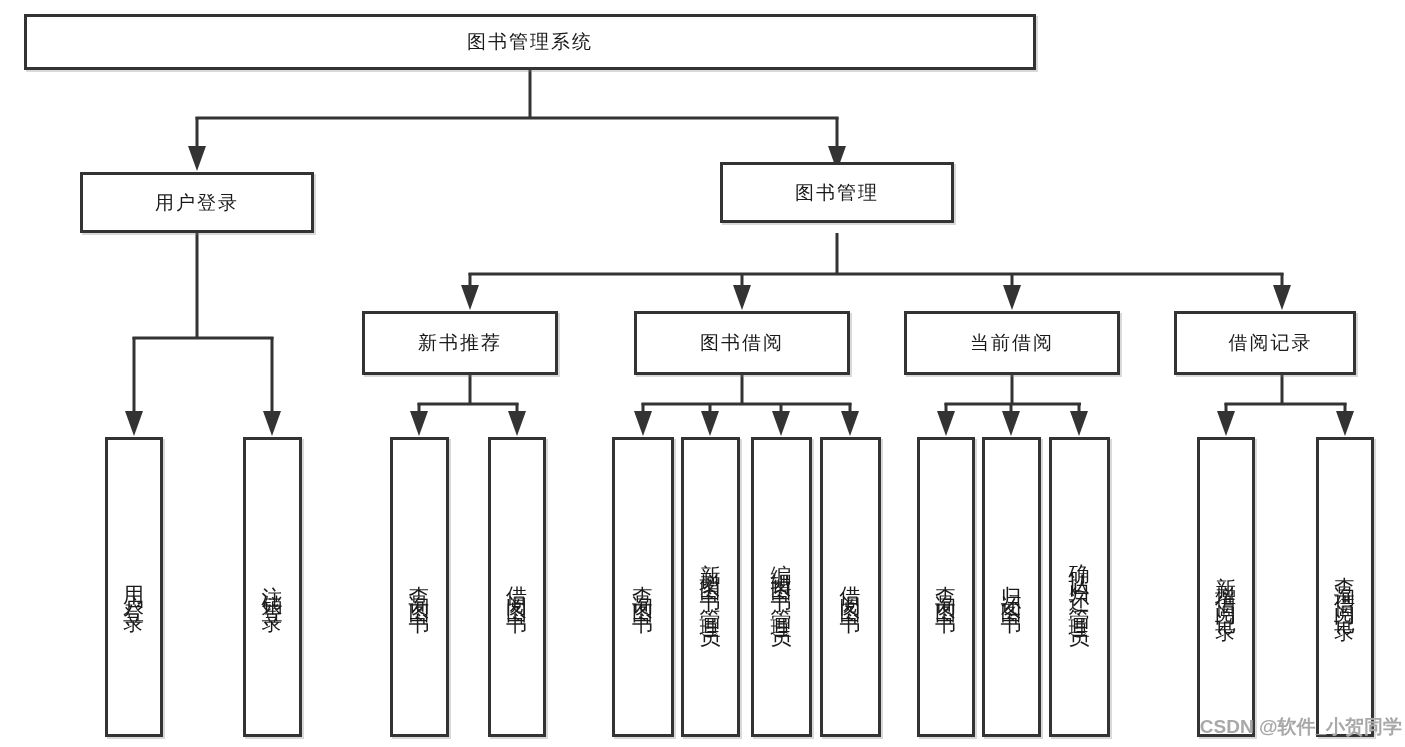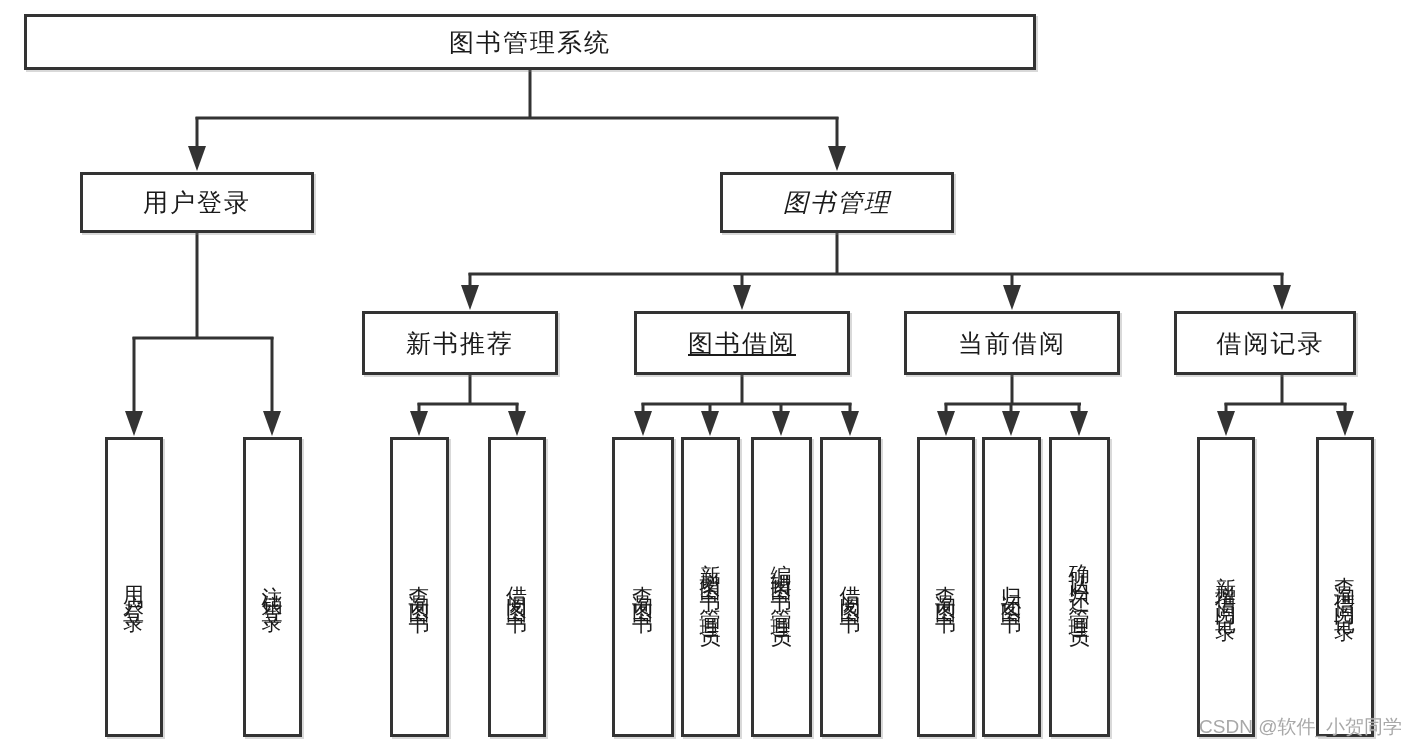--- a/index.html
+++ b/index.html
@@ -26,21 +26,21 @@
     box-sizing: border-box;
     border: 3px solid #333333;
     background: #ffffff;
     display: flex;
     align-items: center;
     justify-content: center;
     color: #1a1a1a;
     box-shadow: 2px 2px 0 rgba(130,130,130,0.30);
   }
   .node.h {
-    font-size: 25px;
+    font-size: 19px;
     letter-spacing: 2px;
     white-space: nowrap;
   }
   .node.v span {
     writing-mode: vertical-rl;
     text-orientation: mixed;
     font-size: 21px;
     letter-spacing: 9px;
     line-height: 1;
     white-space: nowrap;
@@ -48,20 +48,21 @@
   .watermark {
     position: absolute;
     left: 1180px;
     top: 714px;
     width: 222px;
     font-size: 19px;
     color: #a8a8a8;
     white-space: nowrap;
     text-align: right;
     text-shadow: 0 0 1px rgba(255,255,255,0.6);
+    font-weight: bold;
   }
 </style>
 </head>
 <body>
 
 <div id="canvas">
 
   <svg id="connector-svg" viewBox="0 0 1405 747" xmlns="http://www.w3.org/2000/svg">
     <g stroke="#333333" stroke-width="3" fill="none">
 
@@ -131,24 +132,24 @@
       <polygon points="1070,411 1088,411 1079,436"></polygon>
 
       <polygon points="1217,411 1235,411 1226,436"></polygon>
       <polygon points="1336,411 1354,411 1345,436"></polygon>
     </g>
   </svg>
 
   <div class="node h" style="left:24px; top:14px; width:1012px; height:56px;">图书管理系统</div>
 
   <div class="node h" style="left:80px; top:172px; width:234px; height:61px;">用户登录</div>
-  <div class="node h" style="left:720px; top:172px; width:234px; height:61px;font-style:italic;">图书管理</div>
+  <div class="node h" style="left:720px; top:162px; width:234px; height:61px;">图书管理</div>
 
   <div class="node h" style="left:362px; top:311px; width:196px; height:64px;">新书推荐</div>
-  <div class="node h" style="left:634px; top:311px; width:216px; height:64px;text-decoration:underline;">图书借阅</div>
+  <div class="node h" style="left:634px; top:311px; width:216px; height:64px;">图书借阅</div>
   <div class="node h" style="left:904px; top:311px; width:216px; height:64px;font-family:Liberation Mono, monospace;">当前借阅</div>
   <div class="node h" style="left:1174px; top:311px; width:182px; height:64px;padding-left:11px;">借阅记录</div>
 
   <div class="node v" style="left:105px; top:437px; width:58px; height:300px;">
     <span>用户登录</span>
   </div>
   <div class="node v" style="left:243px; top:437px; width:59px; height:300px;">
     <span>注销登录</span>
   </div>
 

